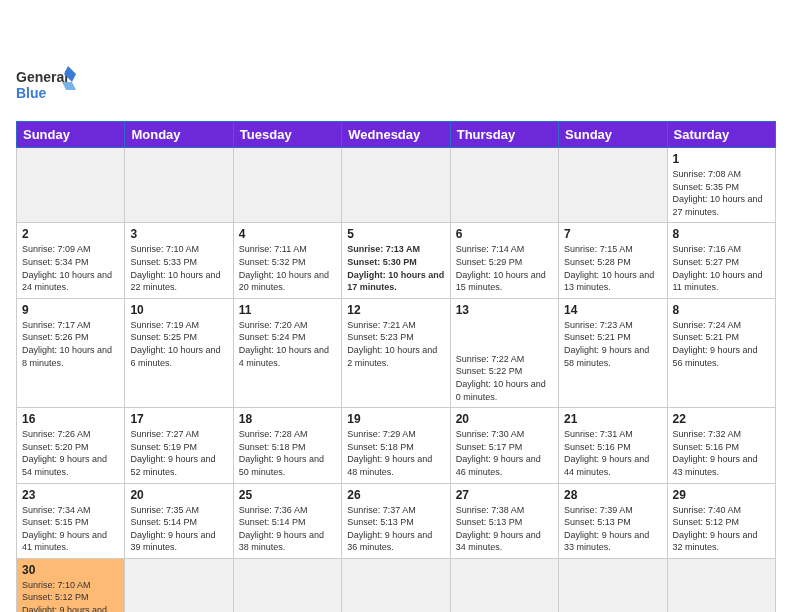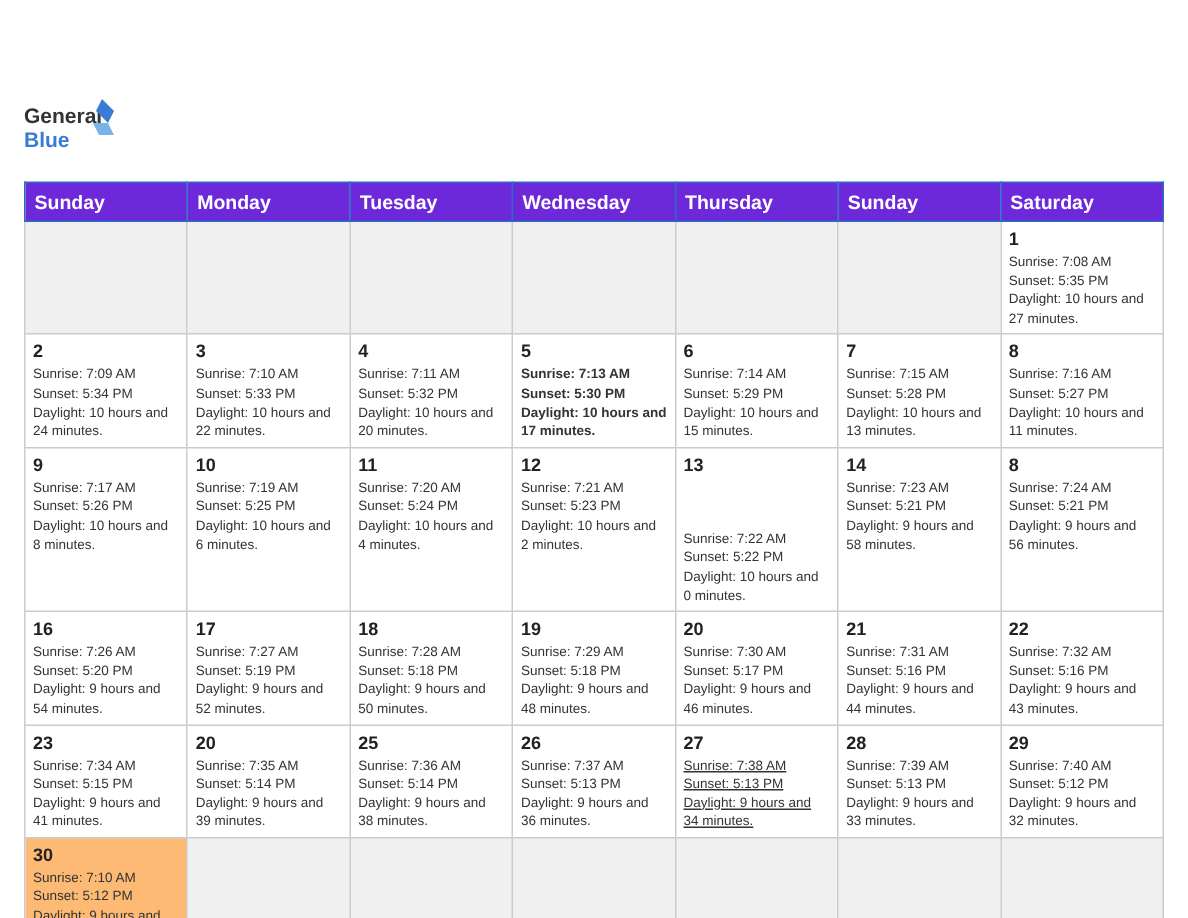--- a/index.html
+++ b/index.html
@@ -274,21 +274,21 @@
 Daylight: 9 hours and 38 minutes.</div>
         </td>
         <td>
           <span class="day-number">26</span>
           <div class="day-info" style="white-space: pre-line;">Sunrise: 7:37 AM
 Sunset: 5:13 PM
 Daylight: 9 hours and 36 minutes.</div>
         </td>
         <td>
           <span class="day-number">27</span>
-          <div class="day-info" style="white-space: pre-line; text-decoration: underline;">Sunrise: 7:38 AM
+          <div class="day-info" style="white-space: pre-line;">Sunrise: 7:38 AM
 Sunset: 5:13 PM
 Daylight: 9 hours and 34 minutes.</div>
         </td>
         <td>
           <span class="day-number">28</span>
           <div class="day-info" style="white-space: pre-line;">Sunrise: 7:39 AM
 Sunset: 5:13 PM
 Daylight: 9 hours and 33 minutes.</div>
         </td>
         <td>

